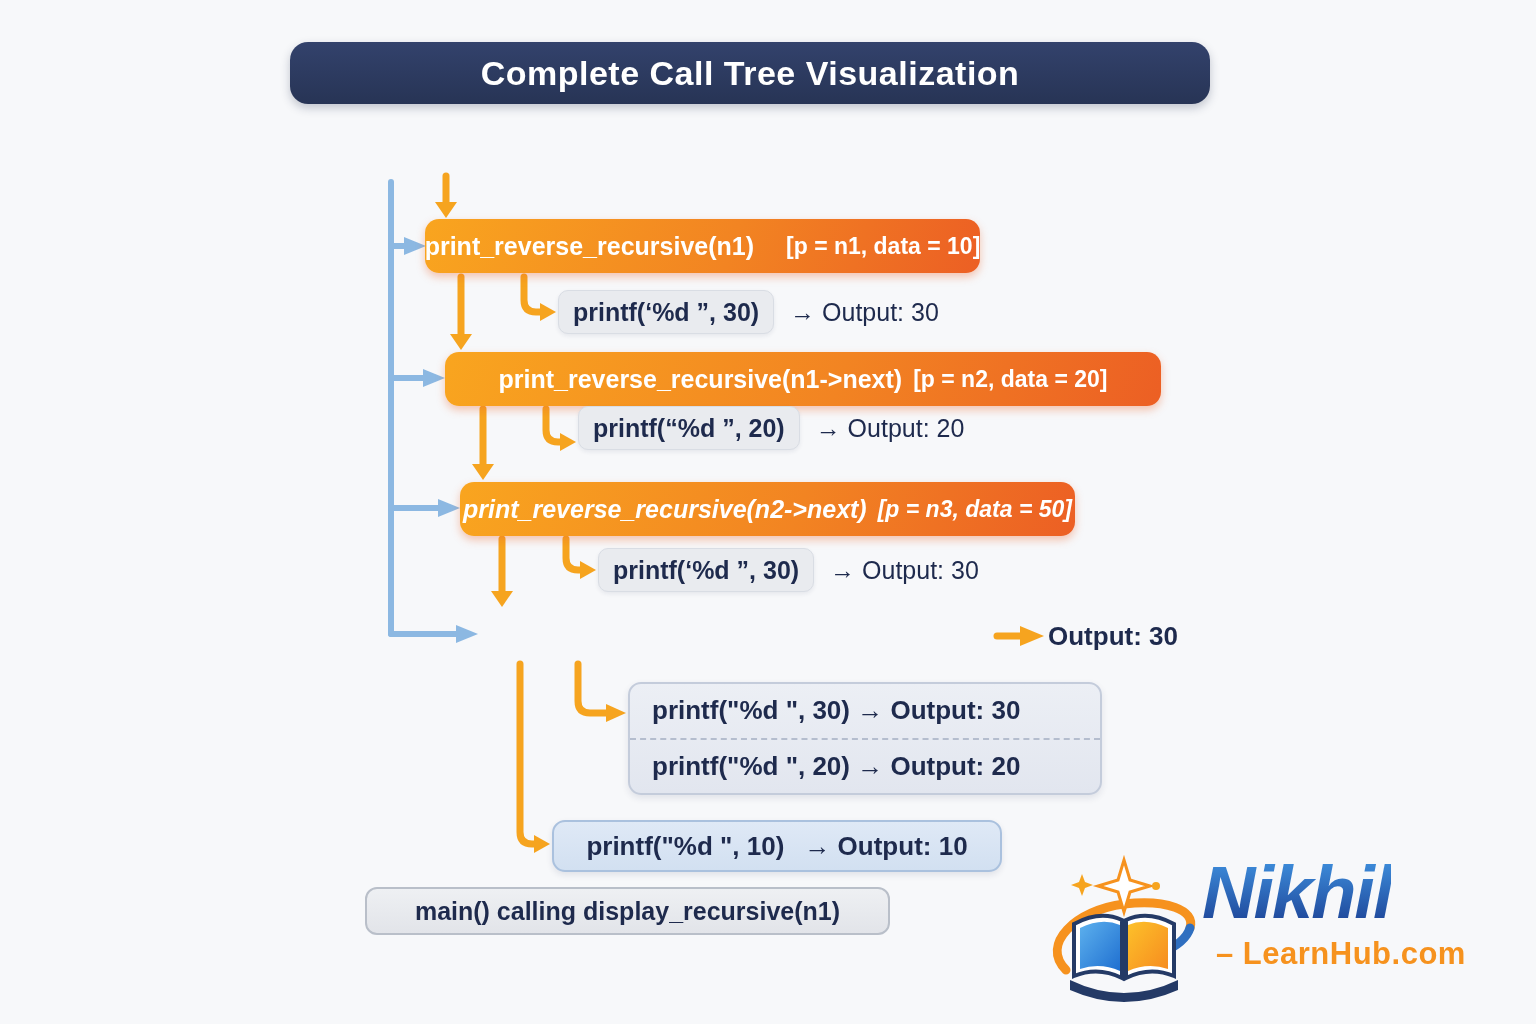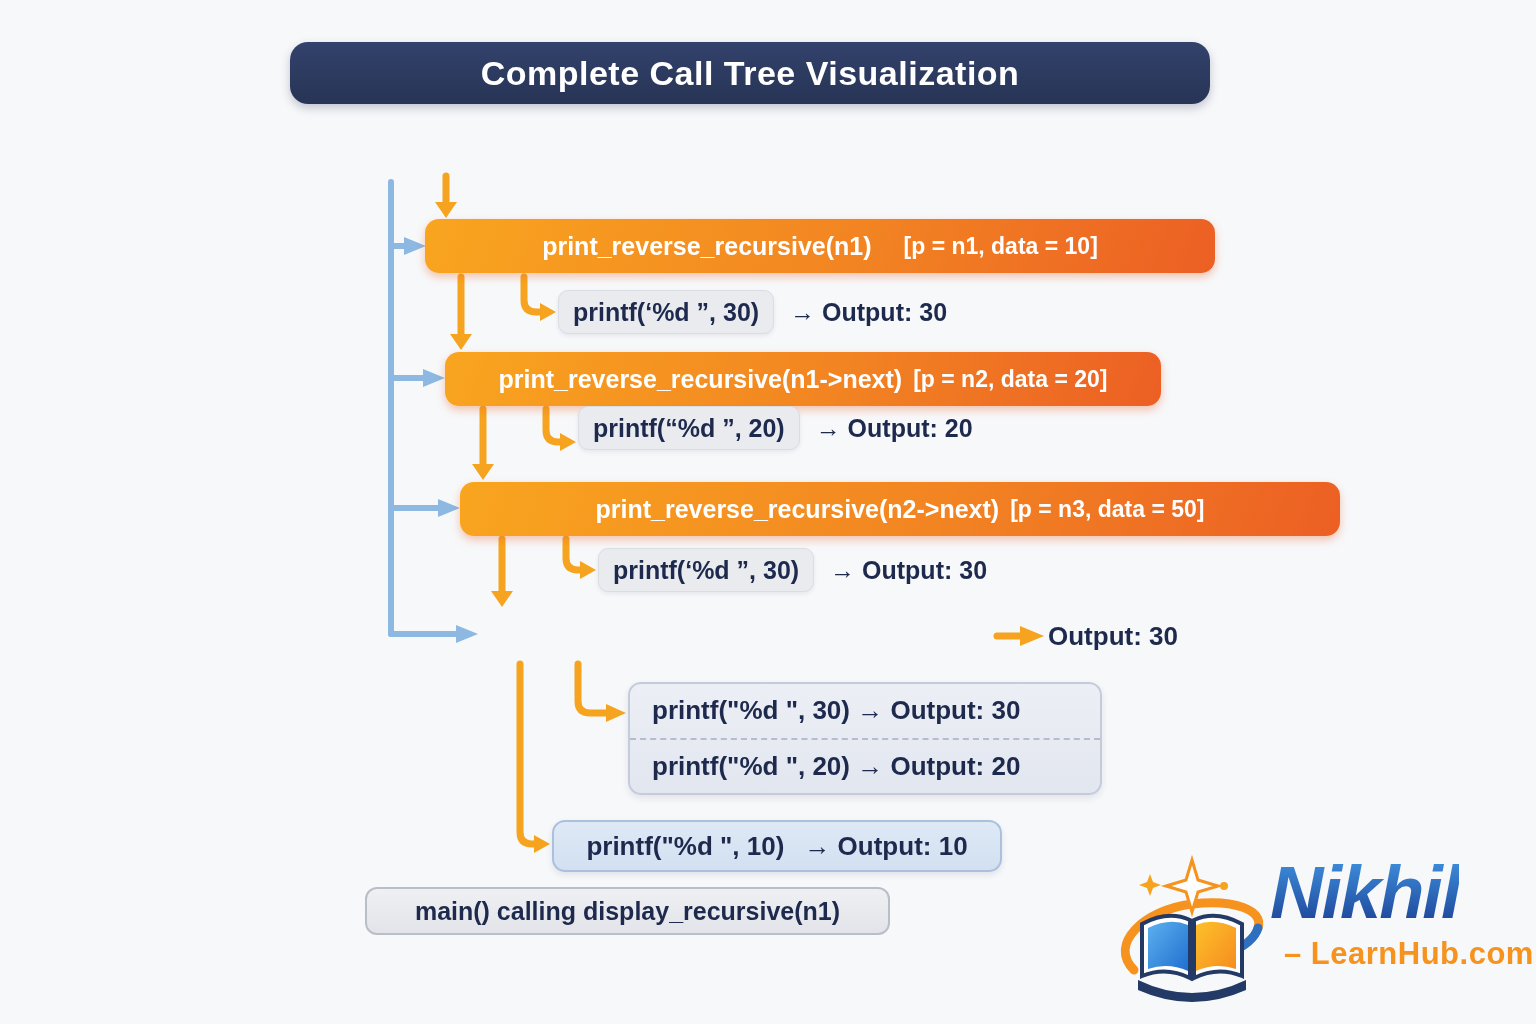--- a/index.html
+++ b/index.html
@@ -22,34 +22,34 @@
     white-space:nowrap;box-sizing:border-box;}
 
   .main-box{left:371px;top:127px;width:149px;height:45px;
     background:linear-gradient(180deg,#f8f9fb,#e9ebf0);border:2px solid #b4bac6;
     border-radius:11px;font-size:26px;font-weight:bold;color:#181f38;}
 
   .call-box{height:54px;border-radius:14px;color:#fff;font-weight:bold;font-size:25px;
     background:linear-gradient(110deg,#f9a51f 0%,#f28422 55%,#ec5f24 100%);
     box-shadow:0 4px 9px rgba(236,95,36,.35);gap:11px;padding:0 16px;}
   .call-box .params{font-size:23px;font-weight:bold;}
-  .call1{left:425px;top:219px;width:790px;gap:32px;}
+  .call1{left:425px;top:219px;width:555px;gap:32px;}
   .call2{left:445px;top:352px;width:716px;}
-  .call3{left:460px;top:482px;width:880px;}
+  .call3{left:460px;top:482px;width:615px;font-style:italic;}
   .base-box{left:480px;top:609px;width:510px;height:53px;border-radius:14px;
     color:#fff;font-weight:bold;font-size:26px;
     background:linear-gradient(110deg,#f9a51f 0%,#f28422 55%,#ec5f24 100%);
     box-shadow:0 4px 9px rgba(236,95,36,.35);}
 
   .printf-row{position:absolute;display:flex;align-items:center;gap:16px;height:42px;}
   .row1{left:558px;top:291px;} .row2{left:578px;top:407px;} .row3{left:598px;top:549px;}
   .code-chip{height:42px;display:flex;align-items:center;padding:0 14px;
     background:var(--gray-box);border:1px solid #d9dde4;border-radius:10px;
     font-size:25px;font-weight:bold;color:var(--ink);box-shadow:0 2px 4px rgba(30,42,77,.08);}
-  .out-text{font-size:25px;font-weight:bold;color:var(--ink);}
+  .out-text{font-size:25px;font-weight:normal;color:var(--ink);}
 
   .side-output{position:absolute;left:1048px;top:621px;font-size:26px;font-weight:bold;color:var(--ink);}
 
   .returns-box{position:absolute;left:628px;top:682px;width:474px;height:113px;
     background:linear-gradient(180deg,#eceff5,#e2e6ef);border:2px solid #c4ccdb;border-radius:13px;
     box-sizing:border-box;display:flex;flex-direction:column;box-shadow:0 3px 7px rgba(30,42,77,.10);}
   .returns-box .ret-row{flex:1;display:flex;align-items:center;padding-left:22px;
     font-size:26px;font-weight:bold;color:var(--ink);white-space:nowrap;}
   .returns-box .ret-row:first-child{border-bottom:2px dashed #b4bdce;}
 
@@ -61,21 +61,21 @@
   .footer-box{left:365px;top:887px;width:525px;height:48px;border-radius:12px;
     background:linear-gradient(180deg,#eef0f3,#e2e4e9);border:2px solid #b9bfc9;
     font-size:25px;font-weight:bold;color:var(--ink);}
 
   svg.arrows{position:absolute;left:0;top:0;width:1536px;height:1024px;pointer-events:none;}
   .o-line{stroke:var(--arrow-orange);stroke-width:7;fill:none;stroke-linecap:round;stroke-linejoin:round;}
   .o-head{fill:var(--arrow-orange);}
   .b-line{stroke:var(--arrow-blue);stroke-width:6;fill:none;stroke-linecap:round;}
   .b-head{fill:var(--arrow-blue);}
 
-  .logo{position:absolute;left:1116px;top:848px;width:420px;height:170px;}
+  .logo{position:absolute;left:1048px;top:848px;width:420px;height:170px;}
   .logo .book{position:absolute;left:0;top:4px;}
   .logo .name{position:absolute;left:154px;top:2px;font-size:74px;font-weight:bold;
     font-style:italic;letter-spacing:-2px;
     background:linear-gradient(180deg,#3e8fdd 10%,#1d4396 90%);
     -webkit-background-clip:text;background-clip:text;color:transparent;}
   .logo .site{position:absolute;left:156px;top:88px;font-size:31px;font-weight:bold;
     color:var(--logo-orange);letter-spacing:.5px;margin-left:12px;}
 </style>
 </head>
 <body>

